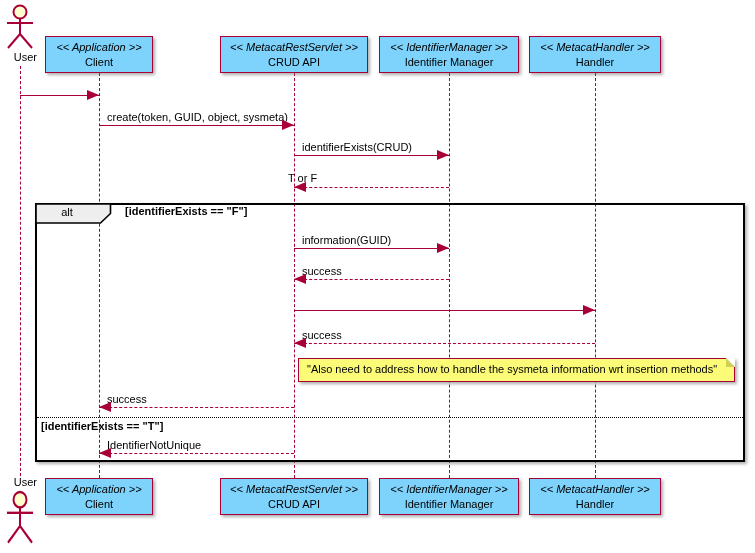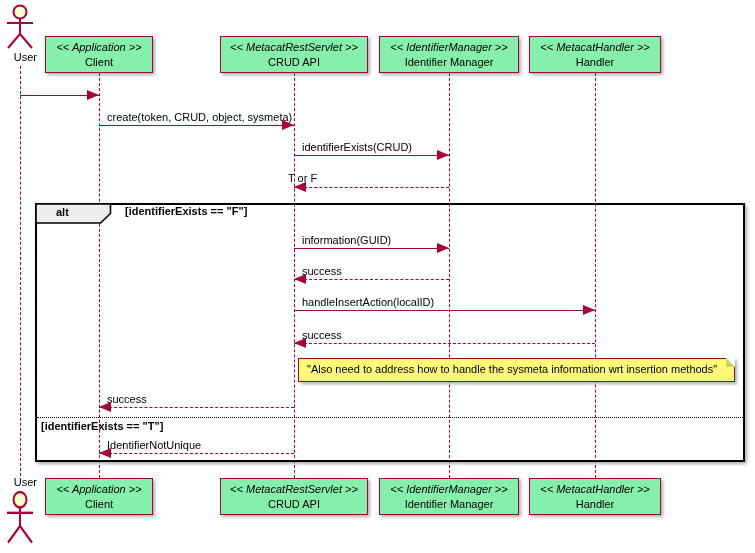--- a/index.html
+++ b/index.html
@@ -6,21 +6,21 @@
   .canvas{
     position:relative;width:755px;height:553px;background:#ffffff;
     font-family:"Liberation Sans",sans-serif;font-size:11px;color:#000;
     overflow:hidden;
   }
   
   .lifeline{position:absolute;width:0;border-left:1px dashed #A80036;}
   
   .participant{
     position:absolute;height:37px;box-sizing:border-box;
-    background:#86efac;border:1.6px solid #A80036;
+    background:#7dd3fc;border:1.6px solid #A80036;
     box-shadow:2px 2px 3px rgba(110,110,110,0.55);
     display:flex;flex-direction:column;align-items:center;justify-content:center;
     text-align:center;line-height:15px;white-space:nowrap;
   }
   .stereo{font-style:italic;}
   
   .actor-svg{position:absolute;}
   .actor-label{position:absolute;text-align:right;white-space:nowrap;}
   
   .msg-label{position:absolute;height:13px;line-height:13px;white-space:nowrap;}
@@ -28,21 +28,21 @@
   .msg-line.dashed{border-top:1.2px dashed #A80036;}
   .ah{position:absolute;width:0;height:0;border-top:5px solid transparent;border-bottom:5px solid transparent;}
   .ah-right{border-left:12px solid #A80036;}
   .ah-left{border-right:12px solid #A80036;}
   
   .alt-frame{
     position:absolute;box-sizing:border-box;border:2px solid #000;
     box-shadow:2px 2px 3px rgba(110,110,110,0.55);background:transparent;
   }
   .pentagon-svg{position:absolute;}
-  .alt-op{position:absolute;font-weight:bold;text-align:left;margin-left:20px;}
+  .alt-op{position:absolute;font-weight:normal;text-align:center;}
   .guard{position:absolute;font-weight:bold;white-space:nowrap;}
   .divider{position:absolute;height:0;border-top:1.5px dotted #000;}
   
   .note{
     position:absolute;box-sizing:border-box;background:#FBFB77;border:1px solid #A80036;
     box-shadow:2px 2px 3px rgba(110,110,110,0.55);
     line-height:21px;padding-left:8px;white-space:nowrap;
   }
   .note::before{
     content:"";position:absolute;top:-1px;right:-1px;width:0;height:0;
@@ -117,41 +117,40 @@
     <circle cx="19" cy="9" r="6.5" fill="#FEFECE" stroke="#A80036" stroke-width="2"></circle>
     <line x1="19" y1="15.5" x2="19" y2="31" stroke="#A80036" stroke-width="2"></line>
     <line x1="6" y1="20" x2="32" y2="20" stroke="#A80036" stroke-width="2"></line>
     <line x1="19" y1="31" x2="7" y2="45" stroke="#A80036" stroke-width="2"></line>
     <line x1="19" y1="31" x2="31" y2="45" stroke="#A80036" stroke-width="2"></line>
   </svg>
 
   <div class="msg-line" style="left:20px;top:95px;width:79px"></div>
   <div class="ah ah-right" style="left:87px;top:90px"></div>
 
-  <div class="msg-label" style="left:107px;top:111px">create(token, CRUD, object, sysmeta)</div>
+  <div class="msg-label" style="left:107px;top:111px">create(token, GUID, object, sysmeta)</div>
   <div class="msg-line" style="left:99px;top:125px;width:195px"></div>
   <div class="ah ah-right" style="left:282px;top:120px"></div>
 
   <div class="msg-label" style="left:302px;top:141px">identifierExists(CRUD)</div>
   <div class="msg-line" style="left:294px;top:155px;width:155px"></div>
   <div class="ah ah-right" style="left:437px;top:150px"></div>
 
   <div class="msg-label" style="left:288px;top:172px">T or F</div>
   <div class="msg-line dashed" style="left:294px;top:187px;width:155px"></div>
   <div class="ah ah-left" style="left:294px;top:182px"></div>
 
   <div class="msg-label" style="left:302px;top:234px">information(GUID)</div>
   <div class="msg-line" style="left:294px;top:248px;width:155px"></div>
   <div class="ah ah-right" style="left:437px;top:243px"></div>
 
   <div class="msg-label" style="left:302px;top:265px">success</div>
   <div class="msg-line dashed" style="left:294px;top:279px;width:155px"></div>
   <div class="ah ah-left" style="left:294px;top:274px"></div>
 
-  <div class="msg-label" style="left:302px;top:296px">handleInsertAction(localID)</div>
   <div class="msg-line" style="left:294px;top:310px;width:301px"></div>
   <div class="ah ah-right" style="left:583px;top:305px"></div>
 
   <div class="msg-label" style="left:302px;top:329px">success</div>
   <div class="msg-line dashed" style="left:294px;top:343px;width:301px"></div>
   <div class="ah ah-left" style="left:294px;top:338px"></div>
 
   <div class="note" style="left:298px;top:358px;width:437px;height:24px">
     <span class="note-text">"Also need to address how to handle the sysmeta information wrt insertion methods"</span>
   </div>

